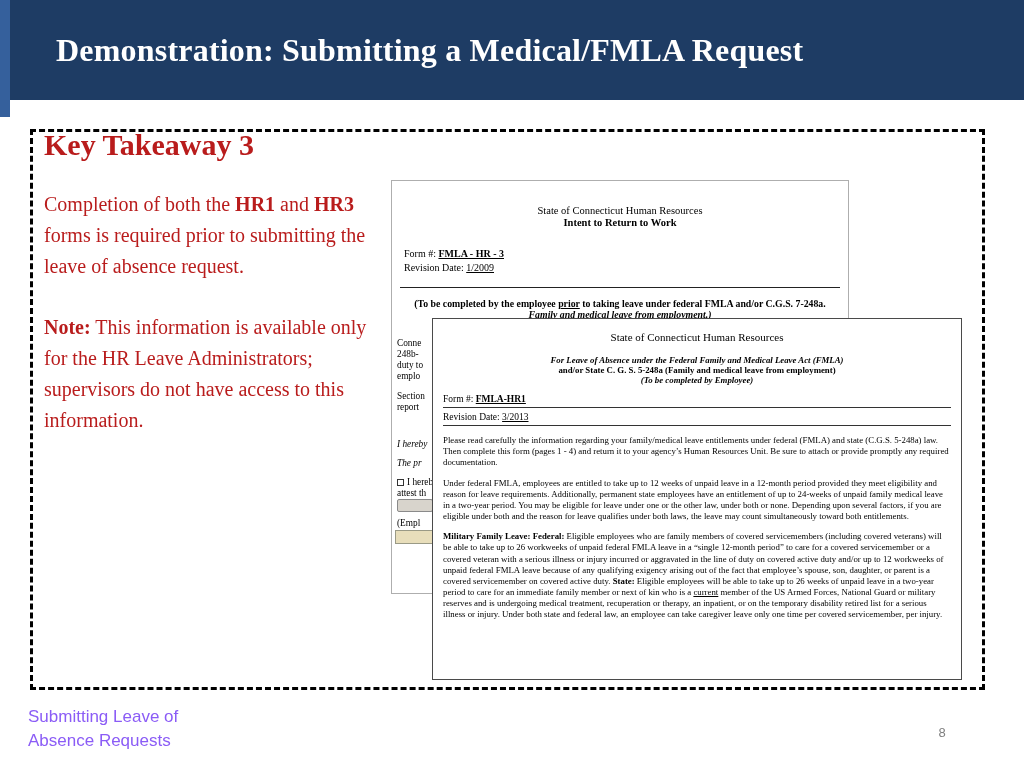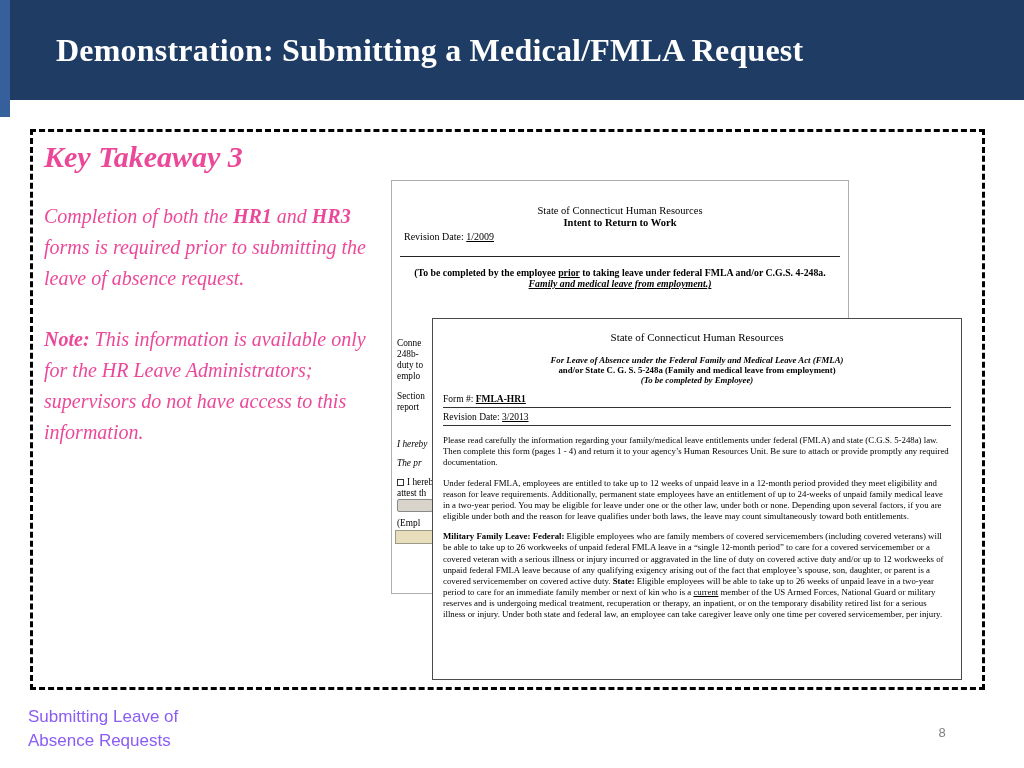--- a/index.html
+++ b/index.html
@@ -7,21 +7,21 @@
   body { font-family:"Liberation Serif", serif; background:#ffffff; overflow:hidden; }
   .slide { position:relative; width:924px; height:768px; background:#fff;border-radius:26px; }
 
   
   .stripe { position:absolute; left:0; top:0; width:10px; height:117px; background:#35609c; }
   .header { position:absolute; left:10px; top:0; width:1014px; height:100px; background:#1e3c64; display:flex; align-items:center; }
   .header h1 { color:#ffffff; font-size:32px; font-weight:bold; padding-left:46px; letter-spacing:0.2px; }
 
   
   .dashed-box { position:absolute; left:30px; top:129px; width:955px; height:561px; border:3px dashed #000; }
-  .takeaway { position:absolute; left:44px; top:140px; width:336px; color:#ec4899;font-style:italic; }
+  .takeaway { position:absolute; left:44px; top:128px; width:336px; color:#b91c1c; }
   .takeaway h2 { font-size:30px; font-weight:bold; }
   .takeaway p { font-size:20px; line-height:1.55; margin-top:27px; }
   .takeaway p.note { margin-top:30px; }
 
   
   .doc { position:absolute; background:#fff; color:#000; overflow:hidden; }
   .doc-hr3 { left:391px; top:180px; width:458px; height:414px; border:1px solid #aeaeae; z-index:1; }
   .doc-hr1 { left:432px; top:318px; width:530px; height:362px; border:1px solid #4a4a4a; z-index:2; }
 
   .hr3-org   { text-align:center; font-size:10.5px; margin-top:24px; }
@@ -69,23 +69,24 @@
 
   <div class="takeaway">
     <h2>Key Takeaway 3</h2>
     <p><span>Completion of both the </span><b>HR1</b><span> and </span><b>HR3</b><span> forms is required prior to submitting the leave of absence request.</span></p>
     <p class="note"><b>Note:</b><span>  This information is available only for the HR Leave Administrators; supervisors do not have access to this information.</span></p>
   </div>
 
   <div class="doc doc-hr3">
     <div class="hr3-org">State of Connecticut Human Resources</div>
     <div class="hr3-title">Intent to Return to Work</div>
+    <div class="hr3-formline"><span>Form #: </span><span class="bu">FMLA - HR - 3</span></div>
     <div class="hr3-rev"><span>Revision Date: </span><span class="u">1/2009</span></div>
     <div class="hr3-rule"></div>
-    <div class="hr3-instr"><span>(To be completed by the employee </span><span class="u">prior</span><span> to taking leave under federal FMLA and/or C.G.S. 4-248a.</span></div>
+    <div class="hr3-instr"><span>(To be completed by the employee </span><span class="u">prior</span><span> to taking leave under federal FMLA and/or C.G.S. 7-248a.</span></div>
     <div class="hr3-instr2">Family and medical leave from employment.)</div>
 
     <span class="hr3-frag" style="top:157px">Conne</span>
     <span class="hr3-frag" style="top:168px">248b-</span>
     <span class="hr3-frag" style="top:179px">duty to</span>
     <span class="hr3-frag" style="top:190px">emplo</span>
     <span class="hr3-frag" style="top:210px">Section</span>
     <span class="hr3-frag" style="top:221px">report</span>
     <span class="hr3-frag i" style="top:258px">I hereby</span>
     <span class="hr3-frag i" style="top:277px">The pr</span>

